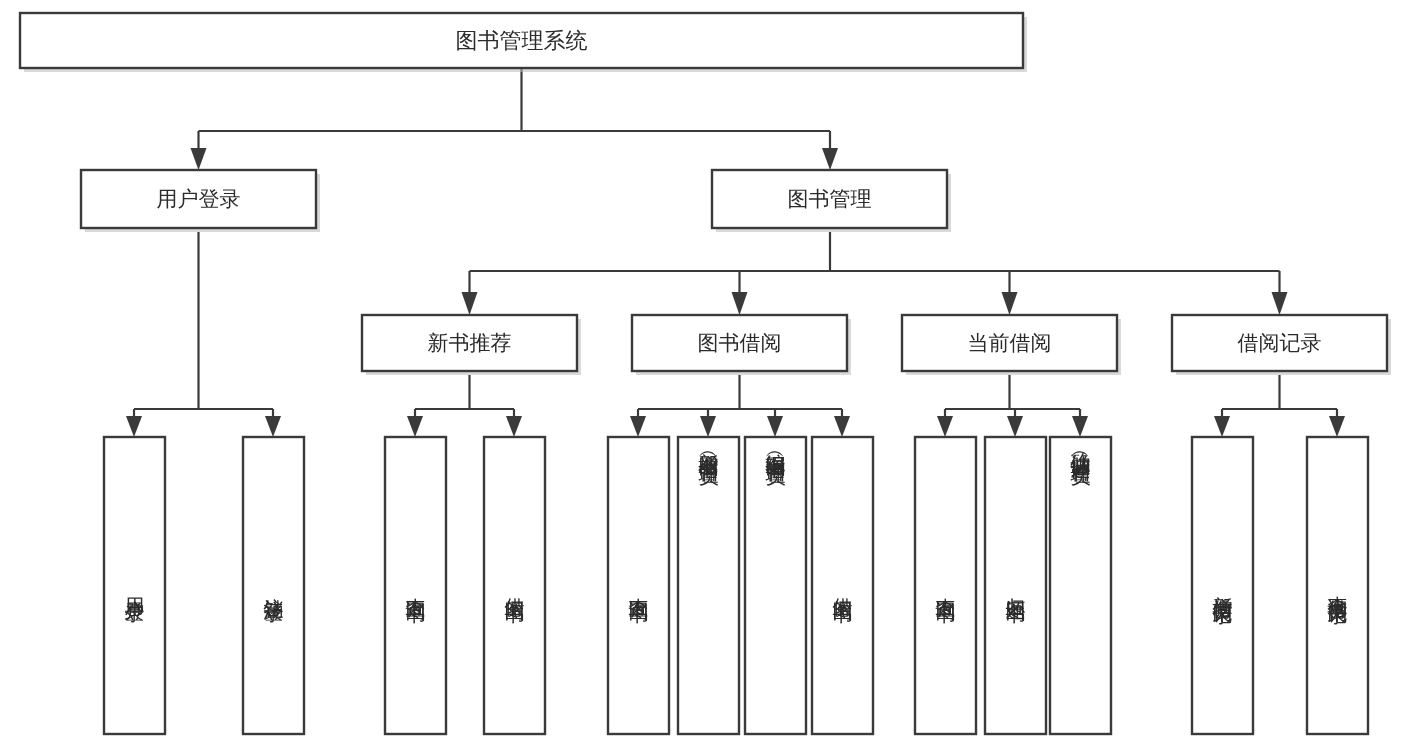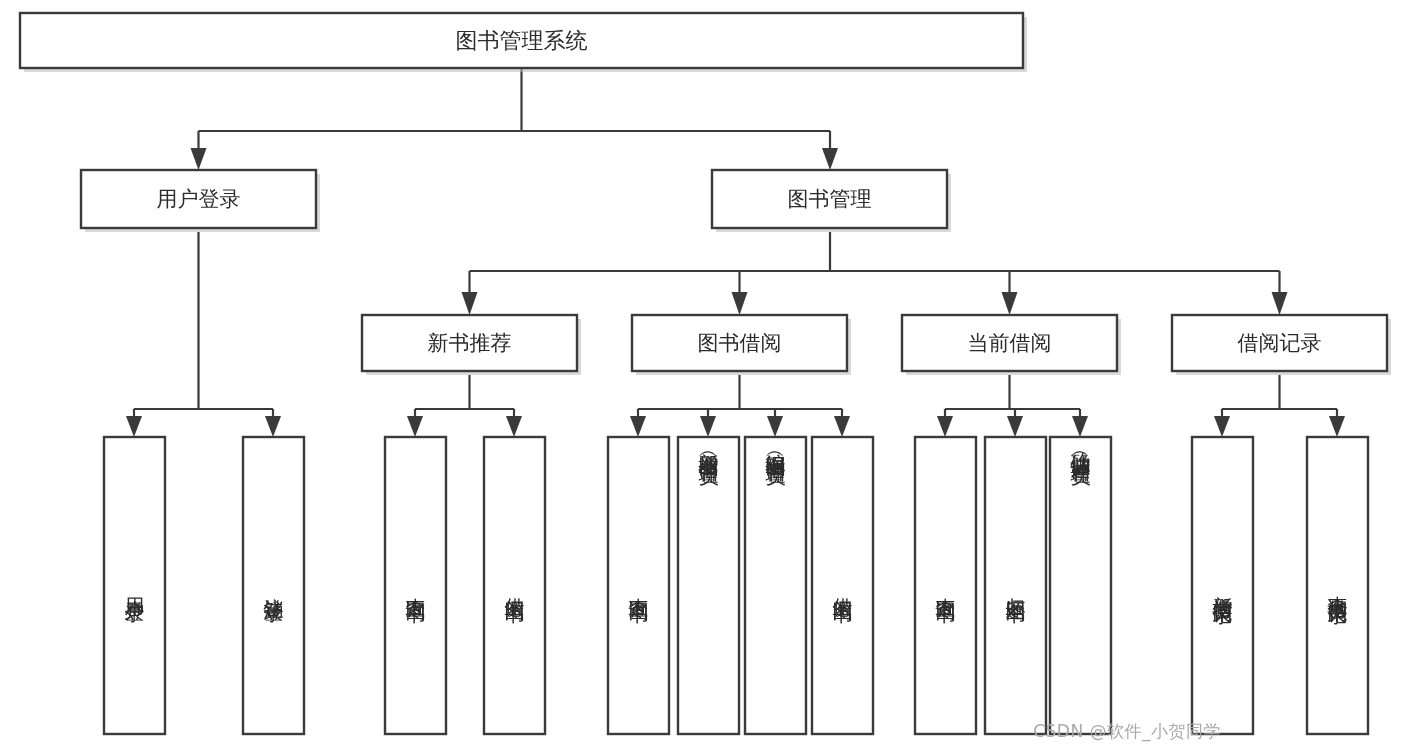--- a/index.html
+++ b/index.html
@@ -258,15 +258,14 @@
     <span class="leaf-label-v">确认归还（管理员）</span>
   </div>
 
   <div class="leaf-label-wrap" style="left:1192px; top:437px; width:61px; height:297px;">
     <span class="leaf-label-v">新增借阅记录</span>
   </div>
   <div class="leaf-label-wrap" style="left:1307px; top:437px; width:61px; height:297px;">
     <span class="leaf-label-v">查询借阅记录</span>
   </div>
 
-  <div class="watermark">CSDN @软件_小贺同学</div>
 
 </div>
 
 </body></html>

